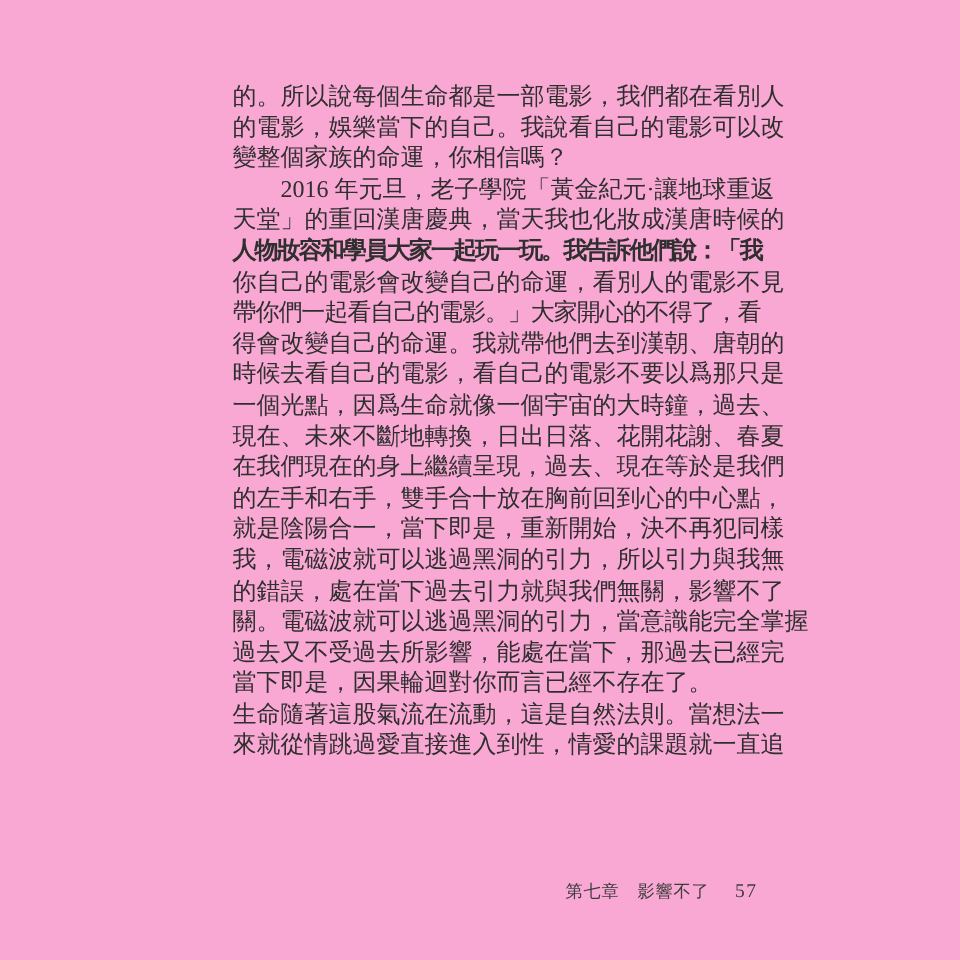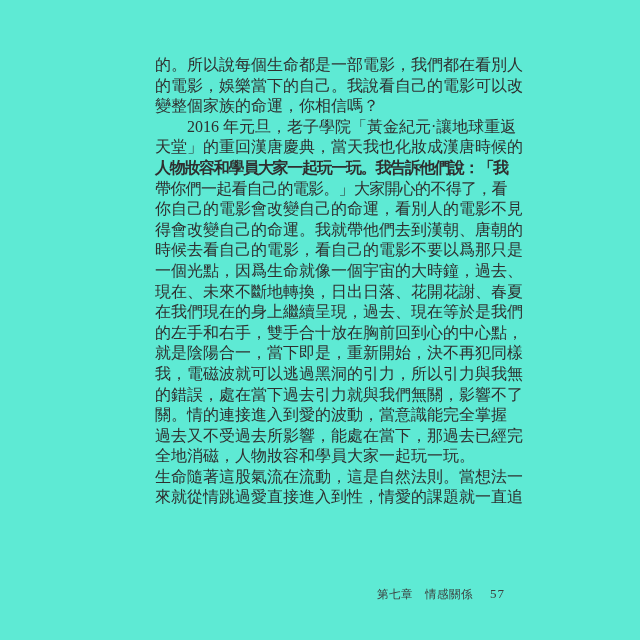--- a/index.html
+++ b/index.html
@@ -4,21 +4,21 @@
 <style>
   html, body {
     margin: 0;
     padding: 0;
     background: #ffffff;
   }
   .page {
     position: relative;
     width: 640px;
     height: 640px;
-    background: #5eead4;
+    background: #f9a8d4;
     overflow: hidden;
     font-family: "Liberation Serif", "DejaVu Serif", serif;
   }
   .text-block {
     position: absolute;
     left: 155px;
     top: 55px;
     width: 372px;
     color: #2f2f2f;
     font-size: 16px;
@@ -58,36 +58,36 @@
 
 <div class="page">
 
   <div class="text-block">
     <div class="line">的。所以說每個生命都是一部電影，我們都在看別人</div>
     <div class="line">的電影，娛樂當下的自己。我說看自己的電影可以改</div>
     <div class="line">變整個家族的命運，你相信嗎？</div>
     <div class="line">　　2016 年元旦，老子學院「黃金紀元·讓地球重返</div>
     <div class="line">天堂」的重回漢唐慶典，當天我也化妝成漢唐時候的</div>
     <div class="line tight1">人物妝容和學員大家一起玩一玩。我告訴他們說：「我</div>
+    <div class="line">你自己的電影會改變自己的命運，看別人的電影不見</div>
     <div class="line tight2">帶你們一起看自己的電影。」大家開心的不得了，看</div>
-    <div class="line">你自己的電影會改變自己的命運，看別人的電影不見</div>
     <div class="line">得會改變自己的命運。我就帶他們去到漢朝、唐朝的</div>
     <div class="line">時候去看自己的電影，看自己的電影不要以爲那只是</div>
     <div class="line">一個光點，因爲生命就像一個宇宙的大時鐘，過去、</div>
     <div class="line">現在、未來不斷地轉換，日出日落、花開花謝、春夏</div>
     <div class="line">在我們現在的身上繼續呈現，過去、現在等於是我們</div>
     <div class="line">的左手和右手，雙手合十放在胸前回到心的中心點，</div>
     <div class="line">就是陰陽合一，當下即是，重新開始，決不再犯同樣</div>
     <div class="line">我，電磁波就可以逃過黑洞的引力，所以引力與我無</div>
     <div class="line">的錯誤，處在當下過去引力就與我們無關，影響不了</div>
-    <div class="line">關。情的連接進入到愛的波動，當意識能完全掌握</div>
+    <div class="line">關。電磁波就可以逃過黑洞的引力，當意識能完全掌握</div>
     <div class="line">過去又不受過去所影響，能處在當下，那過去已經完</div>
-    <div class="line">全地消磁，人物妝容和學員大家一起玩一玩。</div>
+    <div class="line">當下即是，因果輪迴對你而言已經不存在了。</div>
     <div class="line">生命隨著這股氣流在流動，這是自然法則。當想法一</div>
     <div class="line">來就從情跳過愛直接進入到性，情愛的課題就一直追</div>
   </div>
 
   <div class="footer">
-    <span class="footer-chapter">第七章　情感關係</span>
+    <span class="footer-chapter">第七章　影響不了</span>
     <span class="footer-page">57</span>
   </div>
 
 </div>
 
 </body></html>

